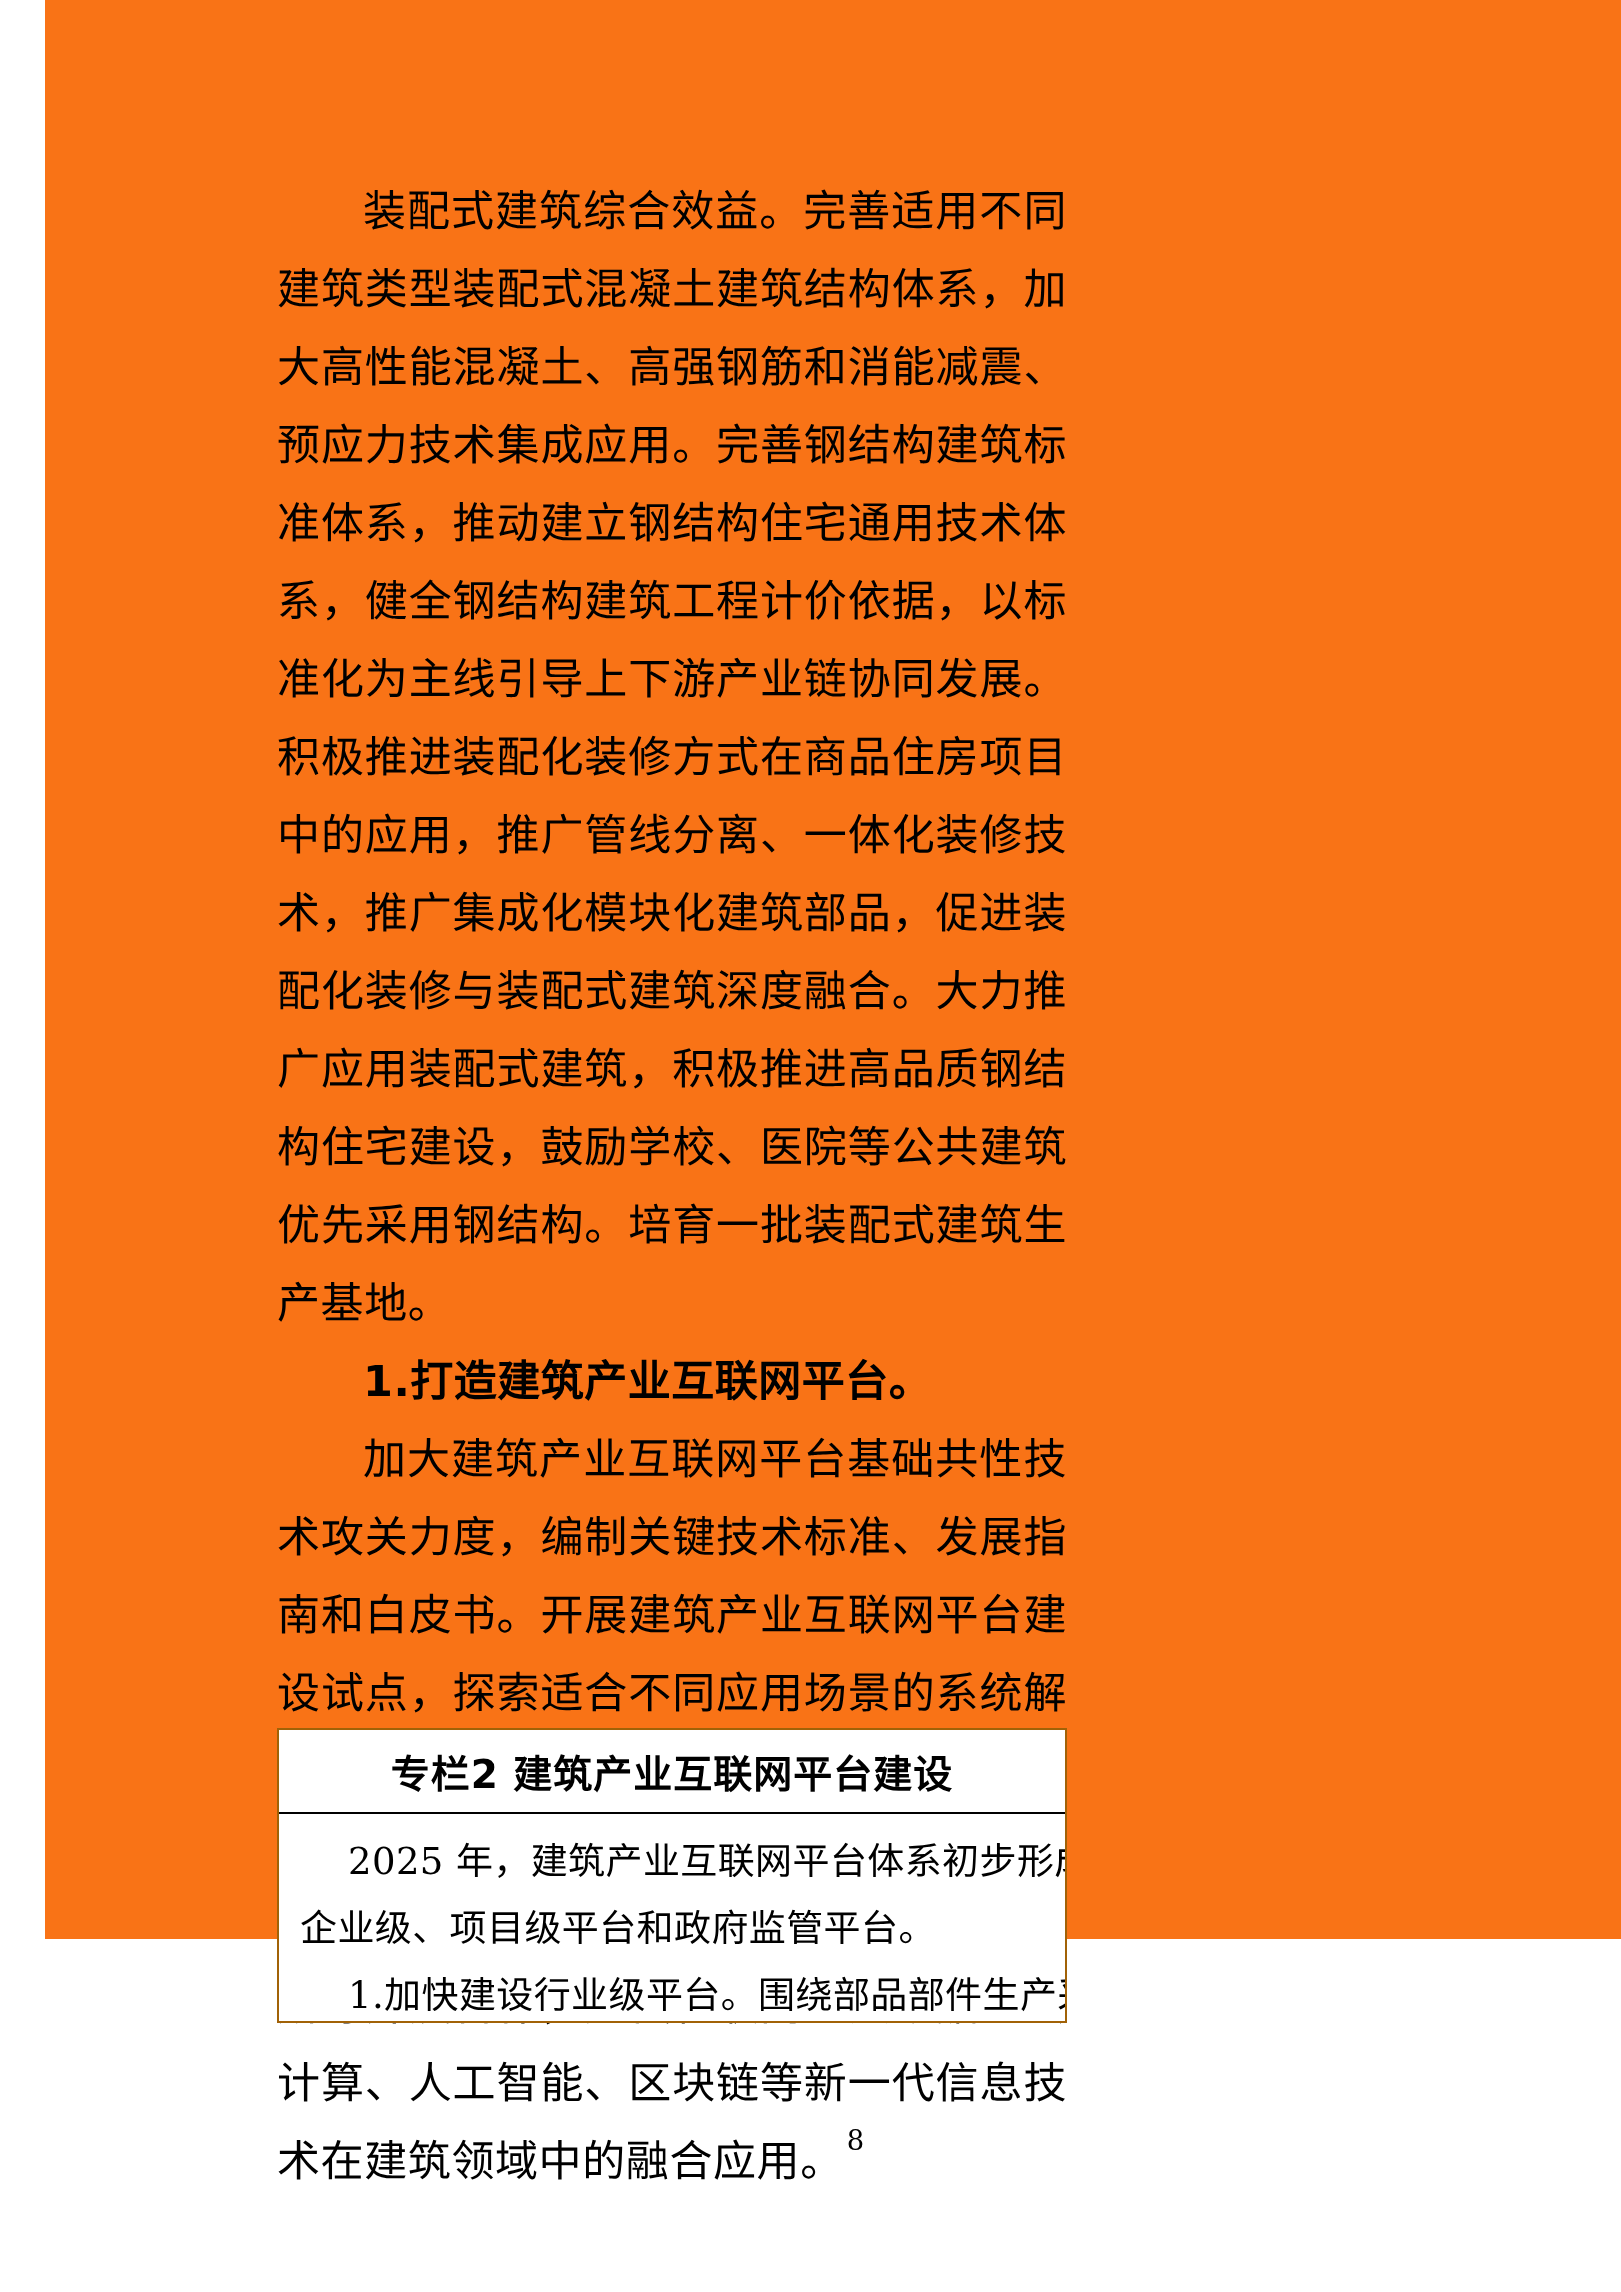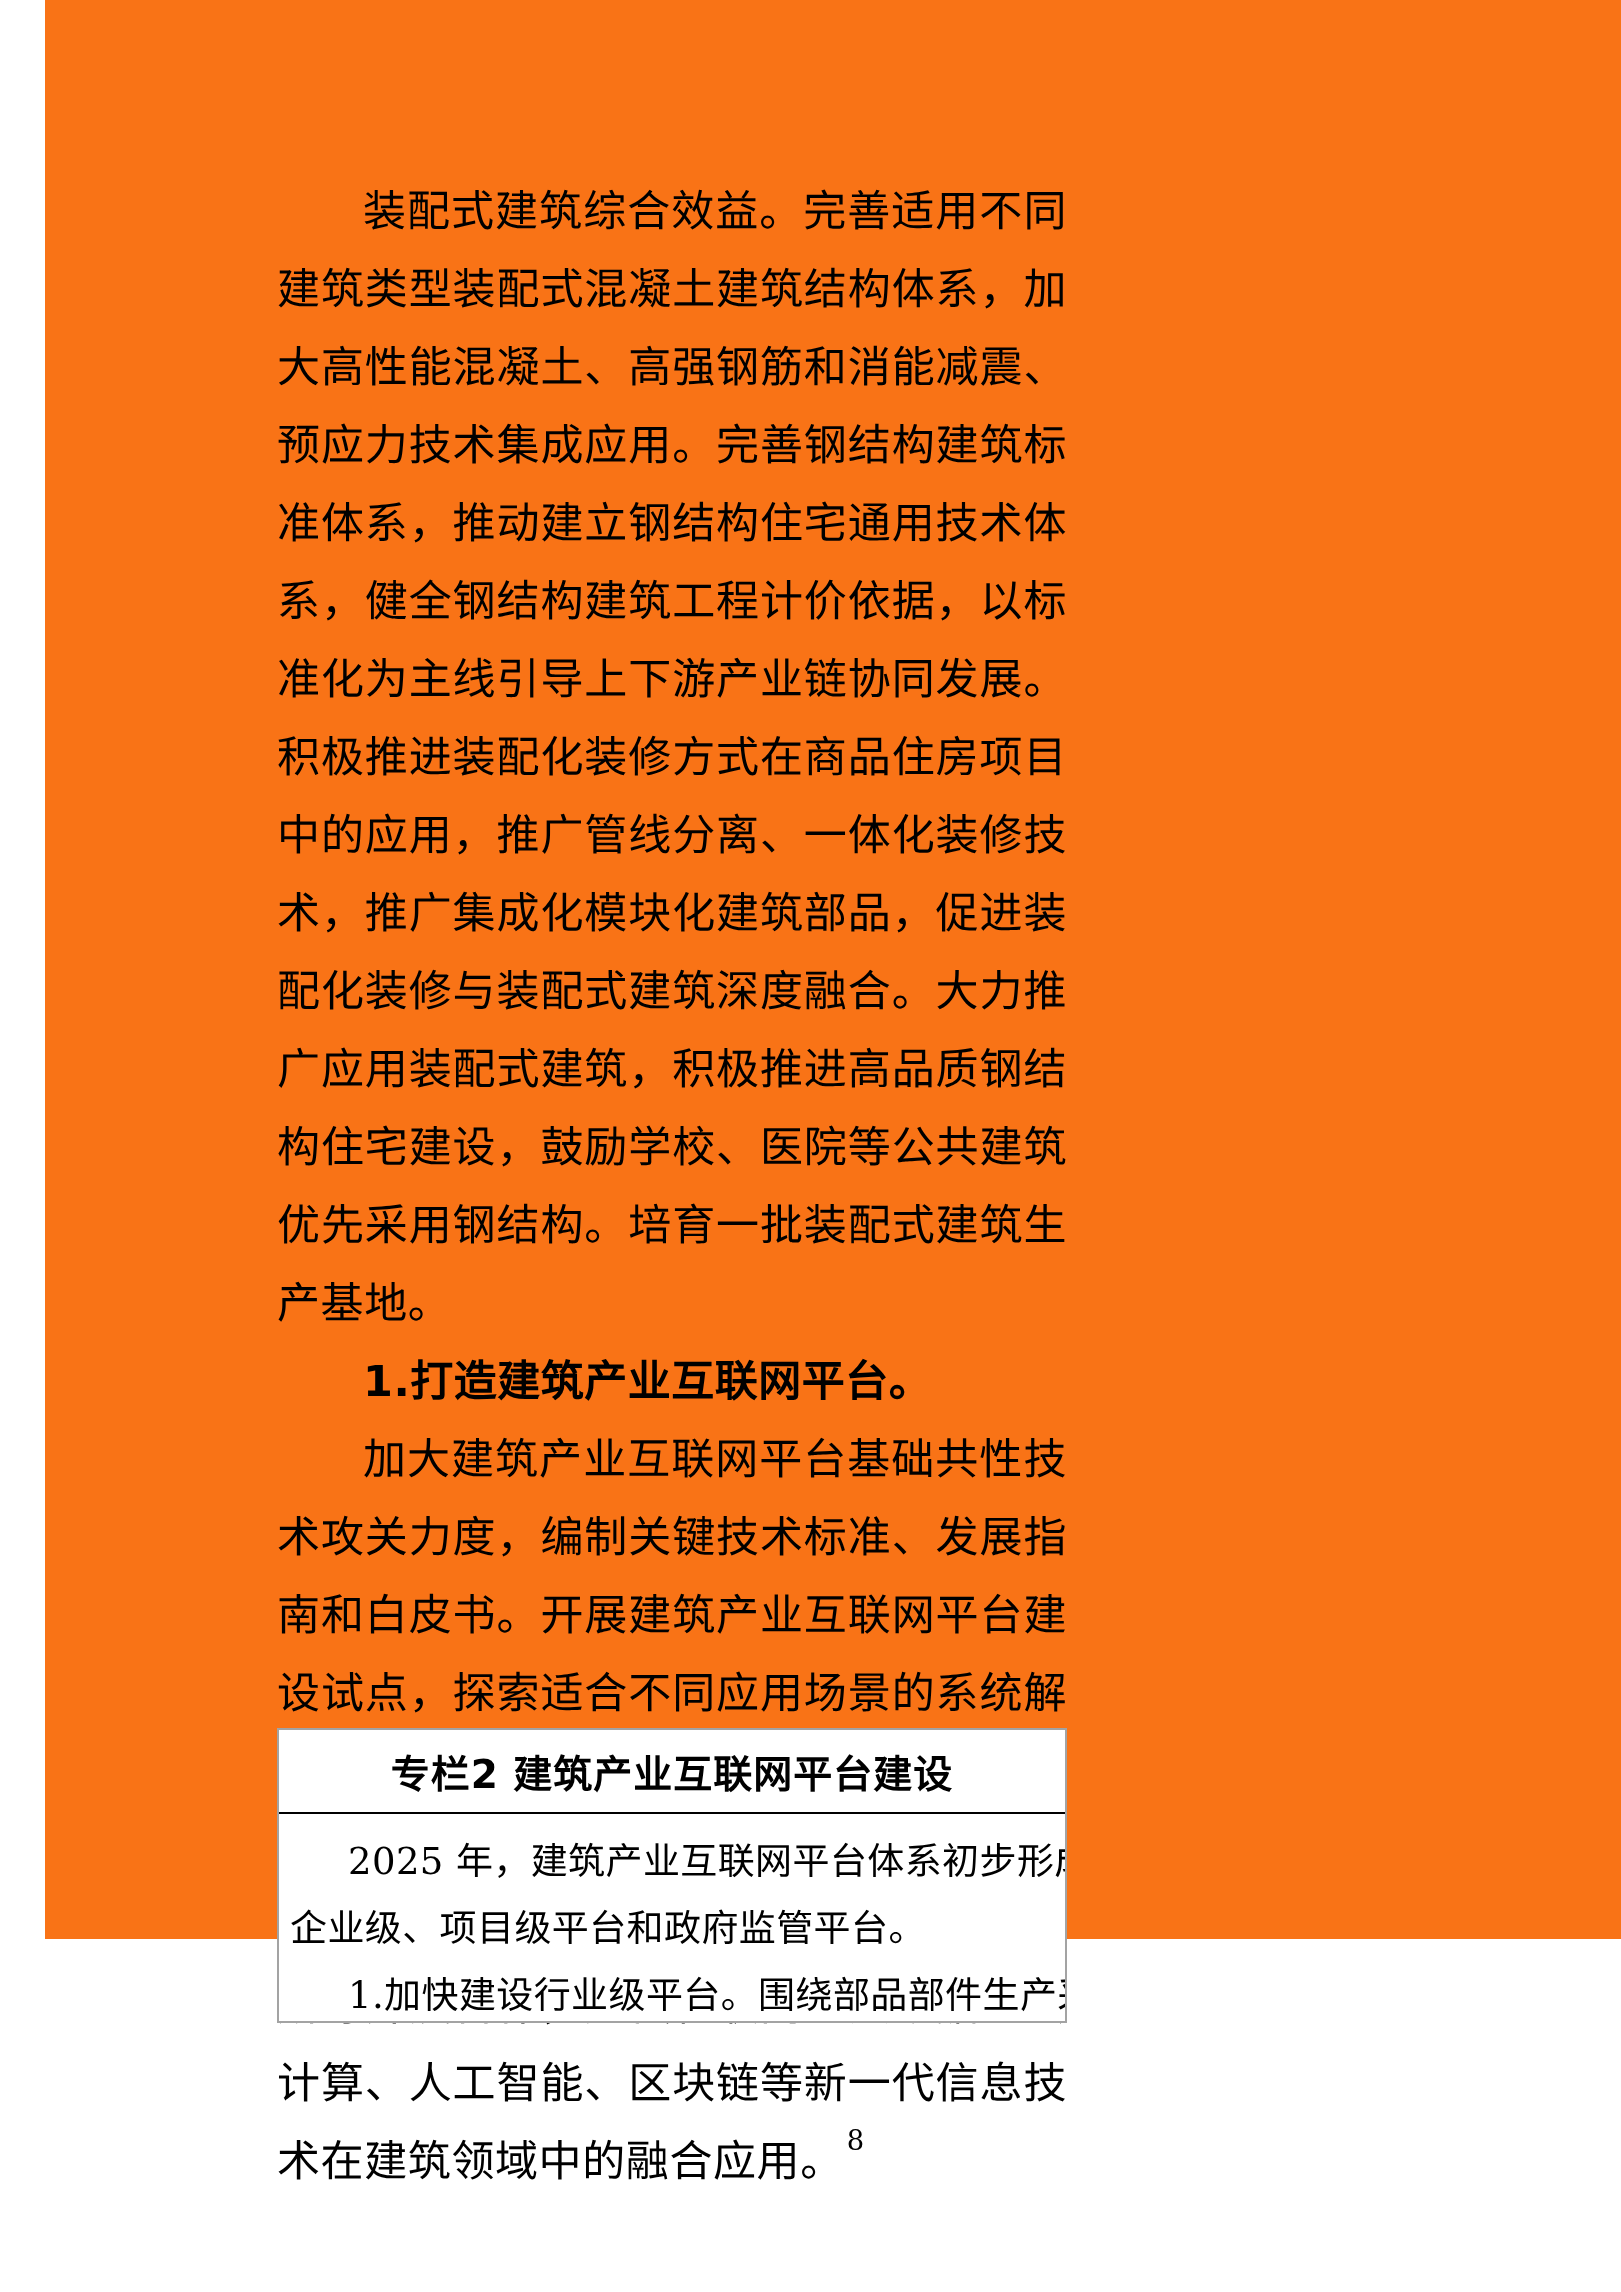--- a/index.html
+++ b/index.html
@@ -56,21 +56,21 @@
     letter-spacing: 0.5px;
     font-family: "DejaVu Sans", "Liberation Sans", sans-serif;
   }
 
   
   .callout {
     position: absolute;
     left: 232px;
     top: 1728px;
     width: 790px;
-    border: 2px solid #a3a3a3;
+    border: 2px solid #a16207;
     background: #ffffff;
     box-sizing: border-box;
     overflow: hidden;
     height: 295px;
   }
 
   .callout-header {
     height: 84px;
     border-bottom: 2px solid #000000;
     display: flex;
@@ -90,21 +90,21 @@
   .callout-body {
     padding: 13.7px 0 0 0;
     box-sizing: border-box;
   }
 
   .callout-line {
     font-size: 37px;
     line-height: 67px;
     letter-spacing: 0.4px;
     white-space: nowrap;
-    padding-left: 11px;
+    padding-left: 21px;
     font-family: "DejaVu Serif", "Liberation Serif", serif;
   }
   .callout-line.indent {
     padding-left: 69px;
   }
 
   
   .page-number {
     position: absolute;
     left: 0;

